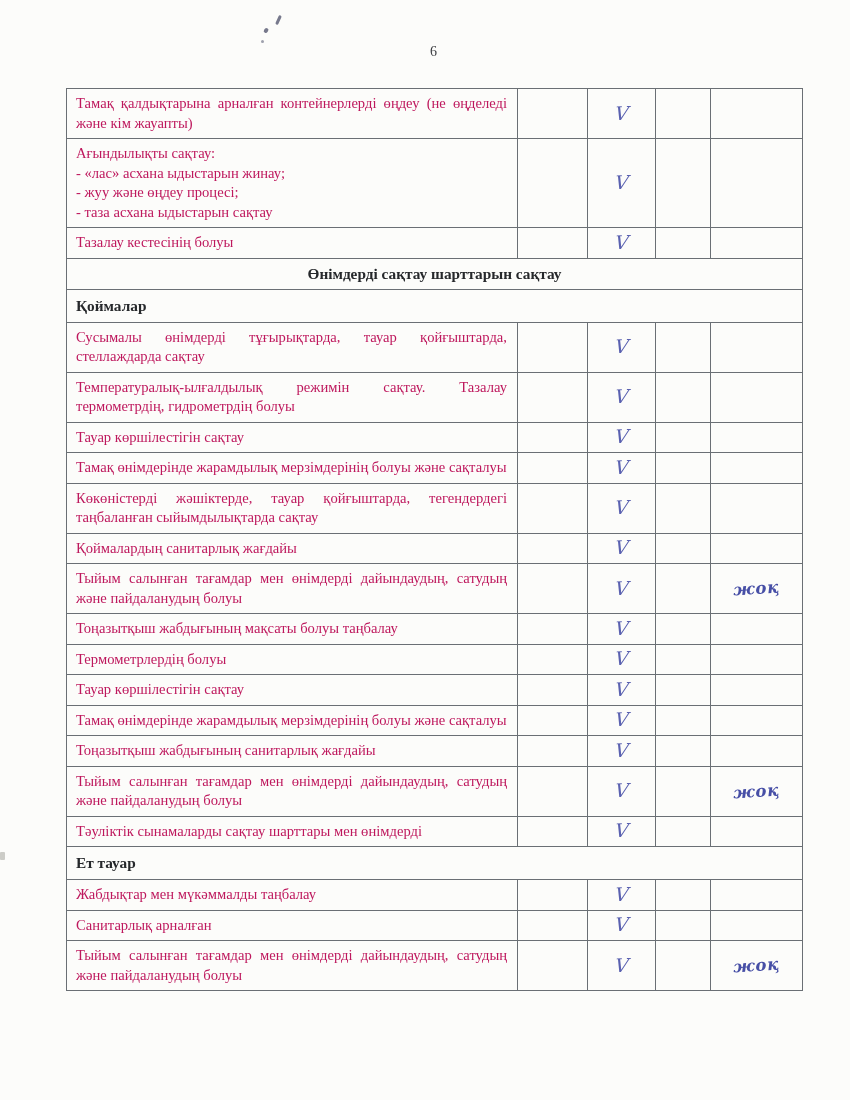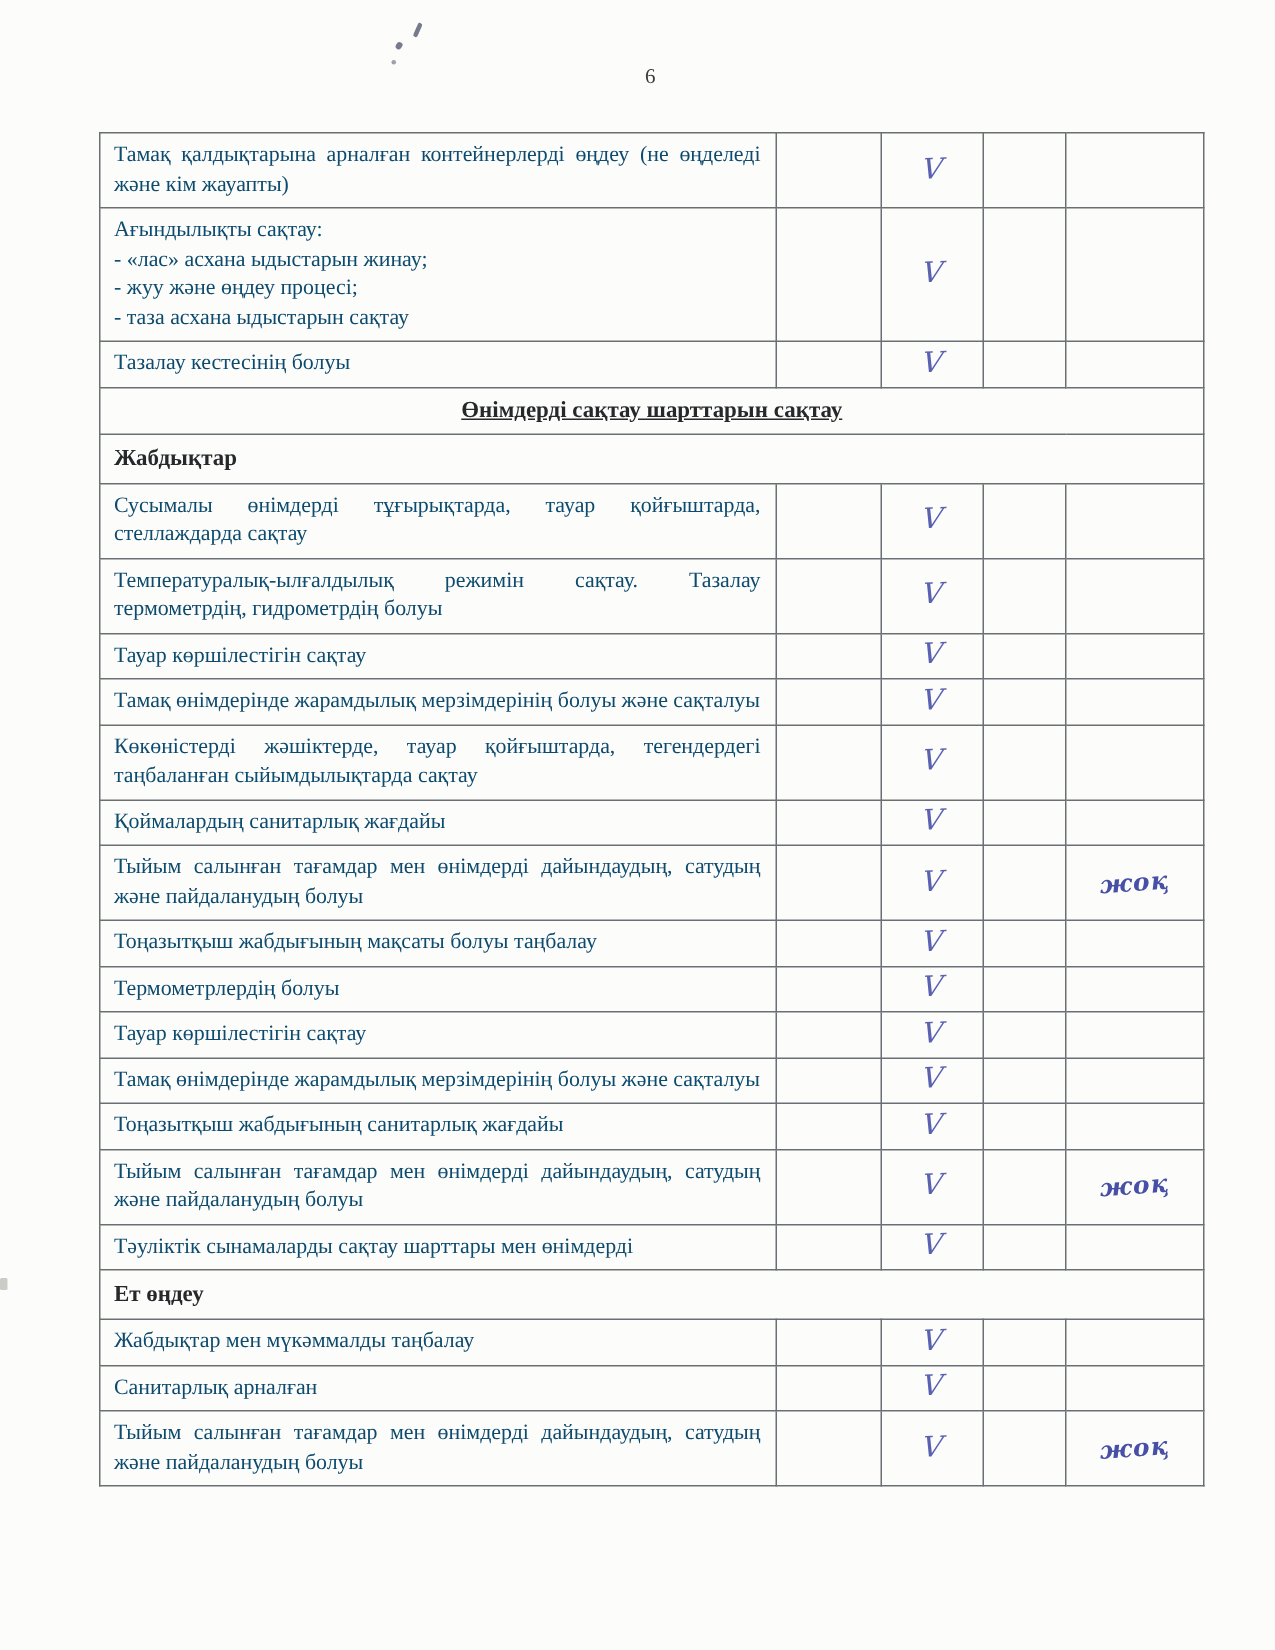--- a/index.html
+++ b/index.html
@@ -39,21 +39,21 @@
     width: 737px;
     border-collapse: collapse;
     table-layout: fixed;
   }
   table.checklist td {
     border: 1px solid #6a6f74;
     vertical-align: middle;
   }
   td.desc {
     font-size: 14.6px;
-    color: #0c4a6e;
+    color: #be185d;
     text-align: justify;
     padding: 5px 10px 5px 9px;
     line-height: 19.5px;
     white-space: pre-line;
   }
   td.mark-cell {
     text-align: center;
     padding: 2px;
   }
   .checkmark {
@@ -75,21 +75,20 @@
     letter-spacing: 0.8px;
     transform: rotate(-4deg);
   }
   td.center-header {
     text-align: center;
     font-weight: bold;
     font-size: 15.3px;
     color: #26282b;
     padding: 5px 8px;
     line-height: 20px;
-    text-decoration: underline;
   }
   td.subsection {
     text-align: left;
     font-weight: bold;
     font-size: 15.3px;
     color: #26282b;
     padding: 6px 8px 6px 9px;
     line-height: 20px;
   }
 </style>
@@ -133,21 +132,21 @@
         <td class="desc">Тазалау кестесінің болуы</td>
         <td class="mark-cell"></td>
         <td class="mark-cell"><span class="checkmark">V</span></td>
         <td class="mark-cell"></td>
         <td class="mark-cell"></td>
       </tr>
       <tr>
         <td class="center-header" colspan="5">Өнімдерді сақтау шарттарын сақтау</td>
       </tr>
       <tr>
-        <td class="subsection" colspan="5">Жабдықтар</td>
+        <td class="subsection" colspan="5">Қоймалар</td>
       </tr>
       <tr>
         <td class="desc">Сусымалы өнімдерді тұғырықтарда, тауар қойғыштарда, стеллаждарда сақтау</td>
         <td class="mark-cell"></td>
         <td class="mark-cell"><span class="checkmark">V</span></td>
         <td class="mark-cell"></td>
         <td class="mark-cell"></td>
       </tr>
       <tr>
         <td class="desc">Температуралық-ылғалдылық режимін сақтау. Тазалау термометрдің, гидрометрдің болуы</td>
@@ -234,21 +233,21 @@
         <td class="mark-cell"><span class="note">жоқ</span></td>
       </tr>
       <tr>
         <td class="desc">Тәуліктік сынамаларды сақтау шарттары мен өнімдерді</td>
         <td class="mark-cell"></td>
         <td class="mark-cell"><span class="checkmark">V</span></td>
         <td class="mark-cell"></td>
         <td class="mark-cell"></td>
       </tr>
       <tr>
-        <td class="subsection" colspan="5">Ет өңдеу</td>
+        <td class="subsection" colspan="5">Ет тауар</td>
       </tr>
       <tr>
         <td class="desc">Жабдықтар мен мүкәммалды таңбалау</td>
         <td class="mark-cell"></td>
         <td class="mark-cell"><span class="checkmark">V</span></td>
         <td class="mark-cell"></td>
         <td class="mark-cell"></td>
       </tr>
       <tr>
         <td class="desc">Санитарлық арналған</td>

